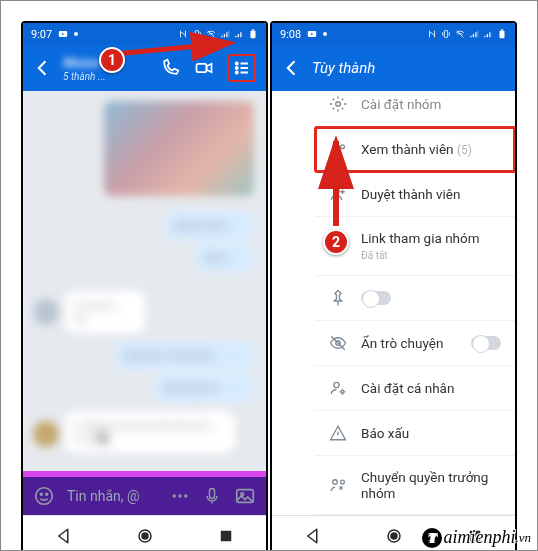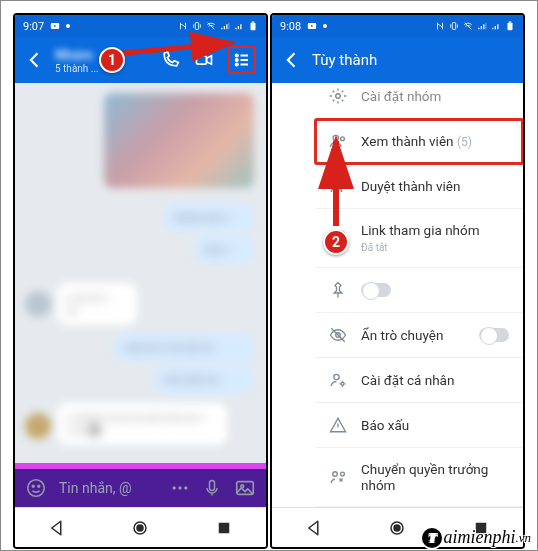--- a/index.html
+++ b/index.html
@@ -7,21 +7,21 @@
     width: 538px;
     height: 551px;
     background: #fff;
     font-family: -apple-system, Roboto, Arial, sans-serif;
     position: relative;
     border: 1px solid #888;
   }
   .phones {
     display: flex;
     gap: 2px;
-    padding: 12px;
+    padding: 20px;
     height: 546px;
   }
   .phone {
     width: 259px;
     height: 536px;
     border: 2px solid #000;
     border-radius: 4px;
     background: #fff;
     position: relative;
     overflow: hidden;
@@ -42,20 +42,21 @@
   .statusbar .sb-right { display:flex; gap:4px; align-items:center;}
   .sb-ico { width:10px; height:10px; }
   .appbar {
     height: 46px;
     background: #0a6bde;
     display: flex;
     align-items: center;
     padding: 0 10px;
     color: #fff;
     position: relative;
+    font-style: italic;
   }
   .appbar .back { margin-right: 10px; }
   .appbar .title-area { flex:1; display:flex; flex-direction:column; }
   .appbar .title { font-size:14px; font-weight:500; filter: blur(3px); color:#e8f1fd; }
   .appbar .subtitle { font-size:10px; color:#cde2fb; }
   .appbar .aicon { margin-left: 14px; }
   .menu-btn {
     width: 28px; height: 28px;
     display:flex; align-items:center; justify-content:center;
     border: 2px solid #e2291f;

